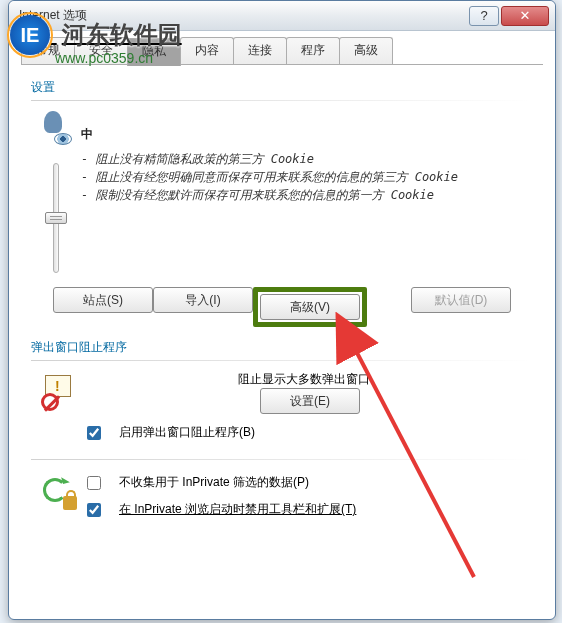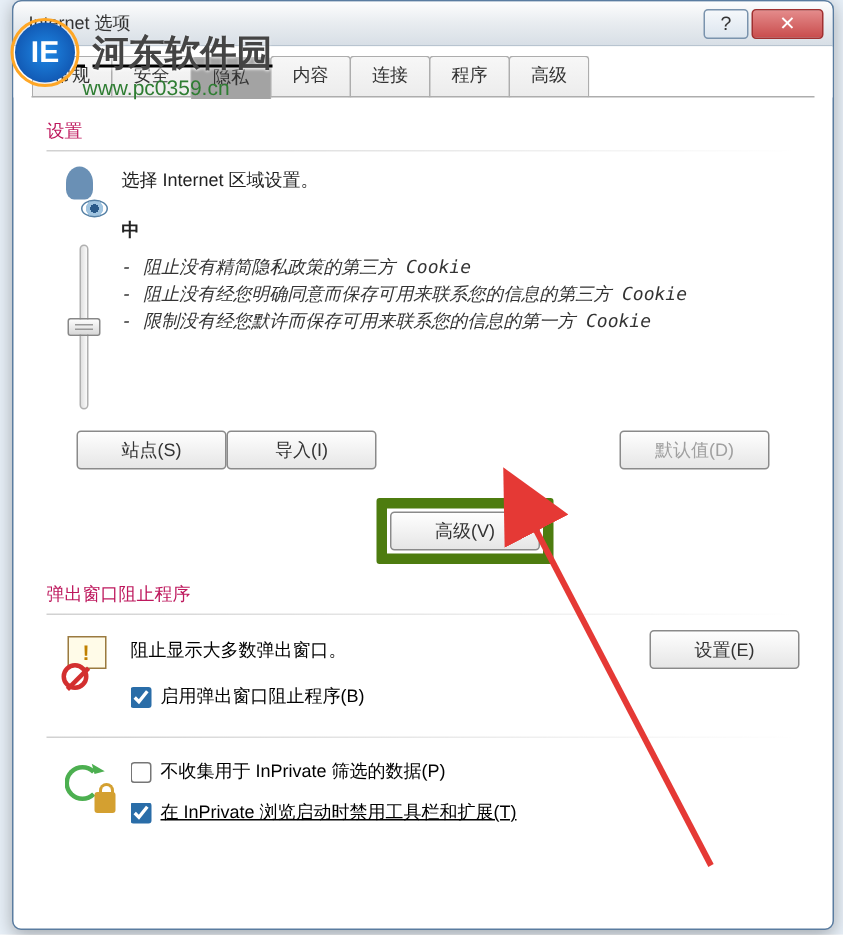--- a/index.html
+++ b/index.html
@@ -19,21 +19,21 @@
 .titlebtn.help { width: 30px; }
 .titlebtn.close { width: 48px; background: linear-gradient(to bottom, #e48b8b, #c94d4d); color: #fff; border-color: #a03030; }
 
 .tabstrip { display: flex; padding: 6px 12px 0 12px; background: #fff; position: relative; }
 .tab { padding: 4px 14px 5px; border: 1px solid #adadad; border-bottom: none; background: linear-gradient(to bottom, #f7f7f7, #ececec); font-size: 12px; color: #333; cursor: pointer; position: relative; margin-right: -1px; border-radius: 3px 3px 0 0; }
 .tab.active { background: #a3a3a3; z-index: 2; padding-bottom: 6px; top: 1px; }
 .tabstrip::after { content: ""; position: absolute; left: 12px; right: 12px; bottom: 0; border-bottom: 1px solid #adadad; z-index: 1; }
 
 .content { padding: 14px 22px 10px 22px; }
 
-.group-label { font-size: 12px; color: #be185d; }
+.group-label { font-size: 12px; color: #0369a1; }
 .group-rule { height: 1px; background: linear-gradient(to right, rgba(0,0,0,0.18), rgba(0,0,0,0)); margin: 4px 0 10px 0; }
 
 .settings-row { display: flex; }
 .icon-col { width: 50px; display: flex; flex-direction: column; align-items: center; }
 .icon-privacy { width: 36px; height: 36px; position: relative; }
 .icon-privacy .silhouette { position: absolute; top: 0; left: 6px; width: 18px; height: 22px; background: #6a90b5; border-radius: 50% 50% 30% 30%; }
 .icon-privacy .eye { position: absolute; bottom: 2px; right: 2px; width: 18px; height: 12px; border-radius: 50%; background: radial-gradient(circle, #2a5a8a 30%, #a0c4e0 31%, #a0c4e0 60%, transparent 61%); border: 1px solid #5580a5; }
 
 .slider-col { width: 50px; display: flex; justify-content: center; padding-top: 40px; }
 .slider-track { width: 6px; height: 110px; background: linear-gradient(to right, #e0e0e0, #fafafa); border: 1px solid #b0b0b0; border-radius: 4px; position: relative; }
@@ -42,34 +42,34 @@
 .slider-thumb::before { top: 3px; } .slider-thumb::after { top: 6px; }
 
 .settings-text { flex: 1; font-size: 12px; color: #222; line-height: 1.6; }
 .settings-text .heading { font-weight: bold; margin: 14px 0 6px 0; }
 .policy-list { font-family: Consolas, monospace; font-size: 12px; color: #333; line-height: 1.5; padding-left: 0; }
 .policy-list li { list-style: none; padding-left: 14px; text-indent: -14px; font-style: italic; }
 
 .btnrow { display: flex; justify-content: center; padding: 14px 0 10px 0; position: relative; }
 .wbtn { min-width: 100px; height: 26px; border: 1px solid #8a8a8a; border-radius: 3px; background: linear-gradient(to bottom, #fefefe, #e6e6e6); font-size: 12px; color: #333; cursor: pointer; display: flex; align-items: center; justify-content: center; padding: 0 10px; }
 .wbtn.disabled { color: #a0a0a0; cursor: default; margin-left: 44px; }
-.highlight-box { border: 7px solid #4d7c0f; padding: 2px; border-radius: 2px; margin-top: 45px; }
+.highlight-box { border: 5px solid #4d7c0f; padding: 2px; border-radius: 2px; }
 
 .popup-section { margin-top: 2px; }
 .popup-row { display: flex; align-items: flex-start; }
 .icon-block { width: 56px; display: flex; justify-content: center; padding-top: 4px; }
 .icon-blocker { width: 36px; height: 36px; position: relative; }
 .icon-blocker .win { position: absolute; top: 0; left: 4px; width: 26px; height: 22px; border: 1px solid #9a7a40; background: #fffbe8; }
 .icon-blocker .exclaim { position: absolute; top: 3px; left: 14px; font-size: 14px; color: #c08000; font-weight: bold; }
 .icon-blocker .no { position: absolute; bottom: 0; left: 0; width: 18px; height: 18px; border: 3px solid #d32f2f; border-radius: 50%; background: #fff; }
 .icon-blocker .no::after { content: ""; position: absolute; left: -2px; top: 6px; width: 20px; height: 3px; background: #d32f2f; transform: rotate(-45deg); }
 
 .popup-body { flex: 1; }
-.popup-line1 { display: flex; align-items: center; justify-content: space-between; margin-bottom: 10px; }
-.chk-line { display: flex; align-items: center; gap: 6px; margin: 4px 0; padding-left: 0; }
+.popup-line1 { display: flex; align-items: center; justify-content: space-between; margin-bottom: 10px; flex-direction: column; }
+.chk-line { display: flex; align-items: center; gap: 18px; margin: 4px 0; padding-left: 0; }
 .chk-line input { width: 14px; height: 14px; accent-color: #2a6da8; }
 
 .inprivate-section { margin-top: 14px; }
 .icon-inprivate { width: 36px; height: 36px; position: relative; }
 .icon-inprivate .arrow { position: absolute; top: 4px; left: 2px; width: 24px; height: 24px; border: 3px solid #4caf50; border-right-color: transparent; border-radius: 50%; }
 .icon-inprivate .arrow::after { content: ""; position: absolute; top: -2px; right: -4px; width: 0; height: 0; border: 5px solid transparent; border-top-color: #4caf50; transform: rotate(30deg); }
 .icon-inprivate .lock { position: absolute; bottom: 0; right: 0; width: 14px; height: 14px; background: #d4a030; border-radius: 2px; }
 .icon-inprivate .lock::before { content: ""; position: absolute; top: -6px; left: 3px; width: 6px; height: 8px; border: 2px solid #d4a030; border-bottom: none; border-radius: 6px 6px 0 0; }
 
 .red-arrow { position: absolute; pointer-events: none; }
@@ -113,21 +113,20 @@
           <div class="silhouette"></div>
             <div class="eye"></div>
         </div>
         <div class="slider-col" style="padding-top:16px;">
           <div class="slider-track">
             <div class="slider-thumb"></div>
           </div>
         </div>
       </div>
       <div class="settings-text">
-        <div>选择 Internet 区域设置。</div>
         <div class="heading">中</div>
         <ul class="policy-list">
           <li>- 阻止没有精简隐私政策的第三方 Cookie</li>
           <li>- 阻止没有经您明确同意而保存可用来联系您的信息的第三方 Cookie</li>
           <li>- 限制没有经您默许而保存可用来联系您的信息的第一方 Cookie</li>
         </ul>
       </div>
     </div>
 
     <div class="btnrow">

